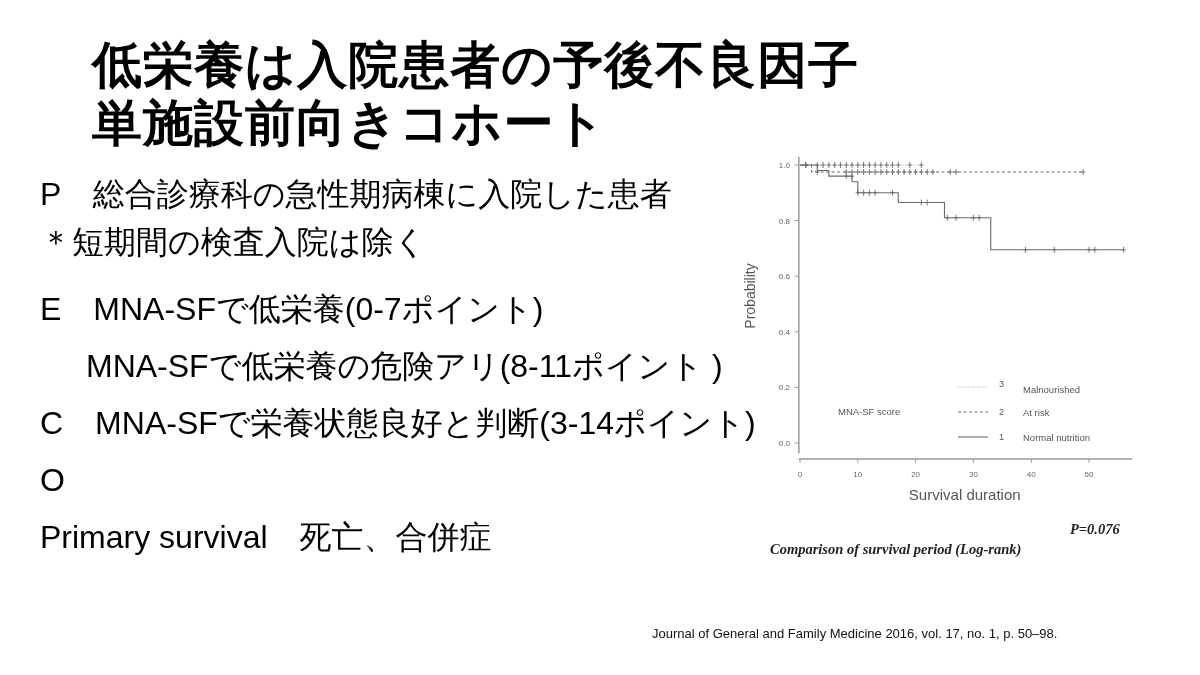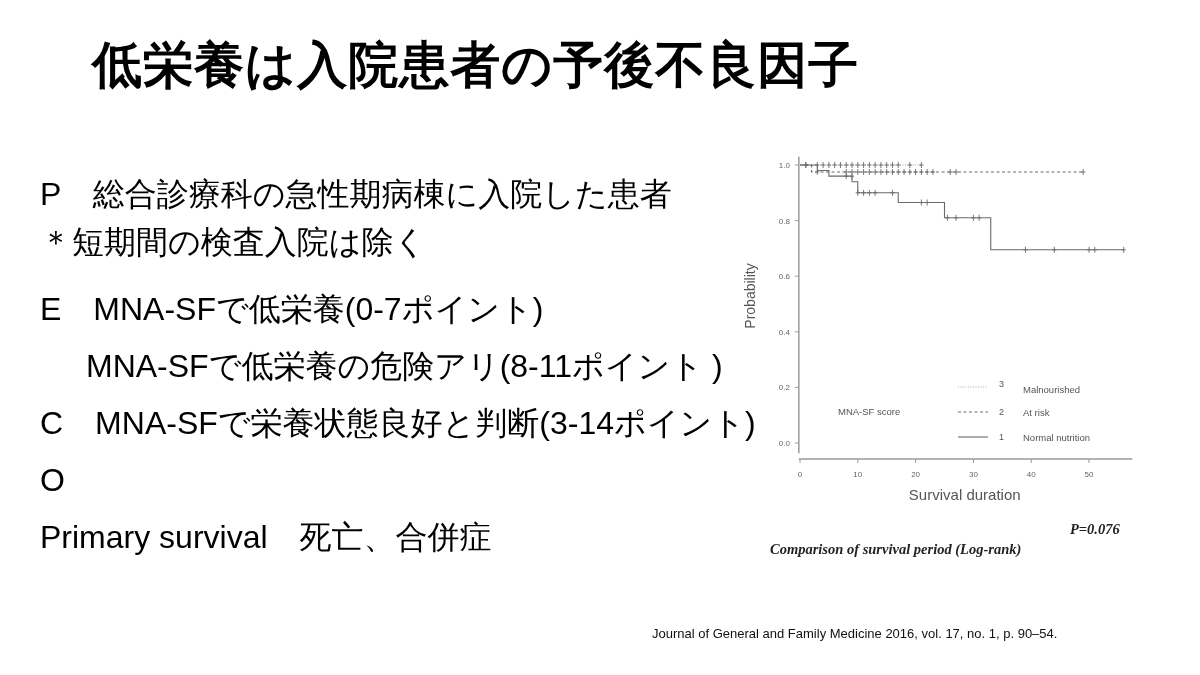--- a/index.html
+++ b/index.html
@@ -27,20 +27,21 @@
   .stats .lbl { width: 300px; margin-top: 20px; }
   .citation {
     position: absolute; left: 652px; top: 626px; font-size: 13px; white-space: nowrap; color: #111;
   }
 </style>
 </head>
 <body>
 
 <div class="title">
   <div>低栄養は入院患者の予後不良因子</div>
+  <div>単施設前向きコホート</div>
 </div>
 
 <div class="body-lines">
   <div class="line" style="top:0px">P　総合診療科の急性期病棟に入院した患者</div>
   <div class="line" style="top:48px">＊短期間の検査入院は除く</div>
   <div class="line" style="top:115px">E　MNA-SFで低栄養(0-7ポイント)</div>
   <div class="line" style="top:172px; left:14px">　MNA-SFで低栄養の危険アリ(8-11ポイント )</div>
   <div class="line" style="top:229px">C　MNA-SFで栄養状態良好と判断(3-14ポイント)</div>
   <div class="line" style="top:286px">O</div>
   <div class="line" style="top:343px">Primary survival　死亡、合併症</div>
@@ -206,13 +207,13 @@
     </svg>
 </div>
 
 <div class="stats">
   <div class="row">
     <span class="lbl">Comparison of survival period (Log-rank)</span>
     <span>P=0.076</span>
   </div>
 </div>
 
-<div class="citation">Journal of General and Family Medicine 2016, vol. 17, no. 1, p. 90–54.</div>
+<div class="citation">Journal of General and Family Medicine 2016, vol. 17, no. 1, p. 50–98.</div>
 
 </body></html>

